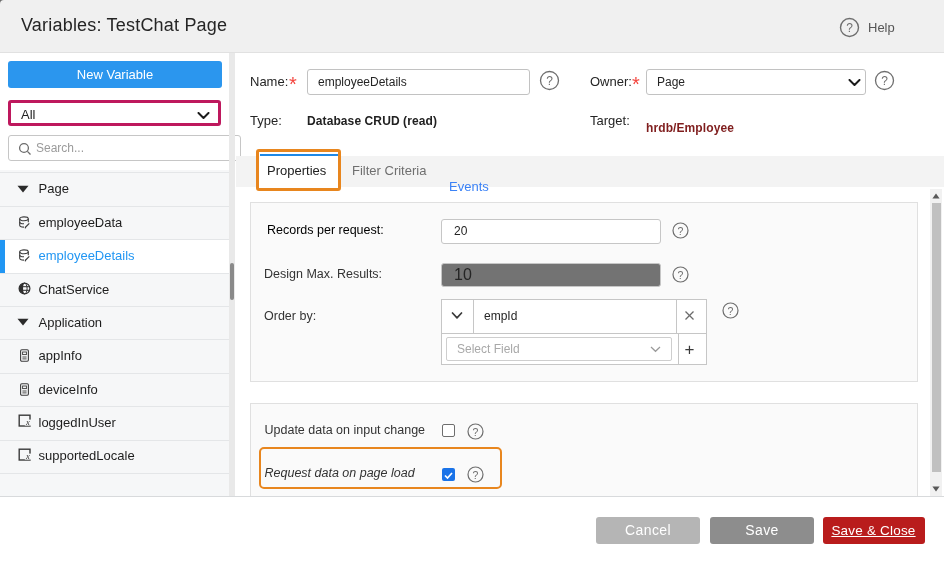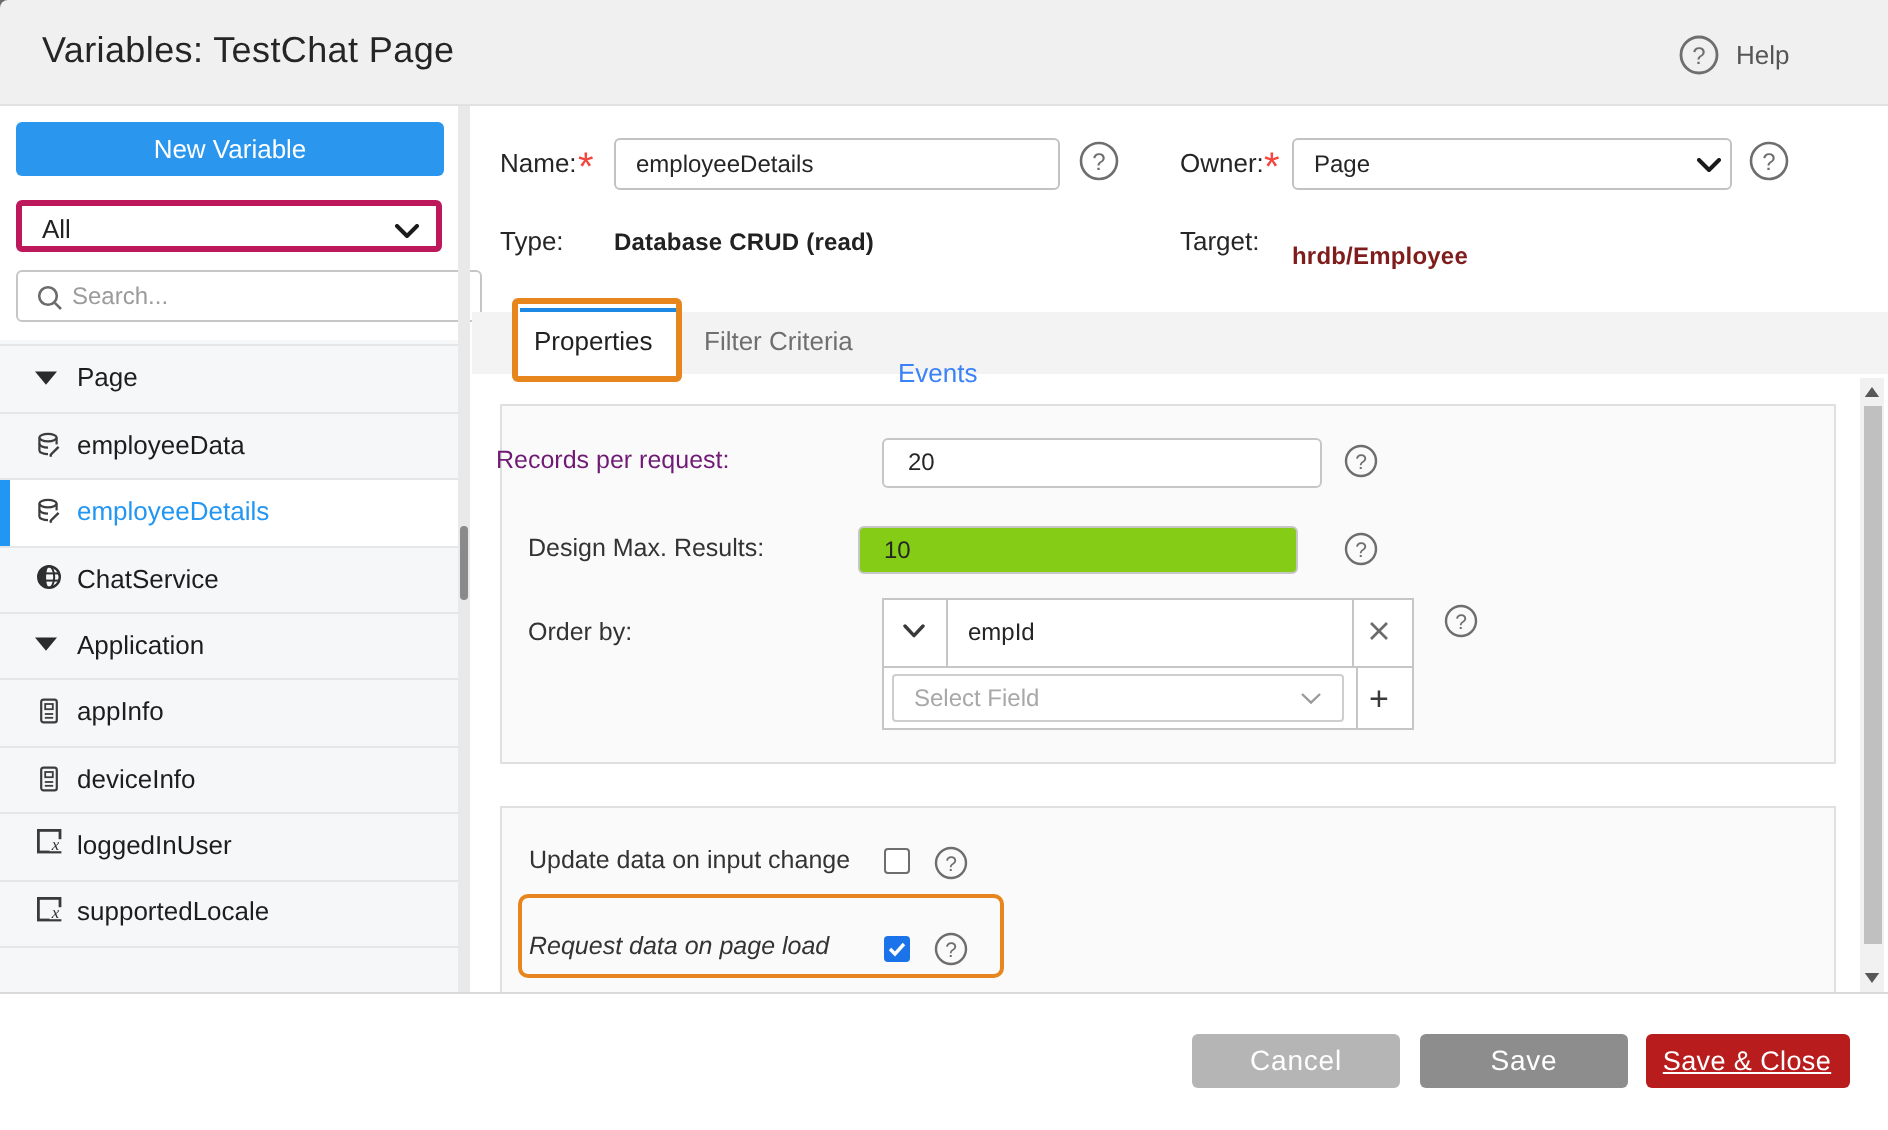--- a/index.html
+++ b/index.html
@@ -151,29 +151,29 @@
 <div class="abs" style="left:236px;top:156px;width:708px;height:31px;background:#f3f3f3;"></div>
 <div class="abs" style="left:259px;top:156px;width:79px;height:31px;background:#fff;"></div>
 <div class="abs" style="left:259.5px;top:154px;width:78px;height:2.3px;background:#1e88e5;"></div>
 <div class="abs" style="left:267px;top:163px;font-size:13px;color:#212121;">Properties</div>
 <div class="abs" style="left:352px;top:163px;font-size:13px;color:#6f6f6f;">Filter Criteria</div>
 <div class="abs" style="left:449px;top:163px;font-size:13px;color:#3b82f6;margin-top:16px;">Events</div>
 
 <div class="abs" style="left:256px;top:148.5px;width:85px;height:42px;border:3.5px solid #e8861e;border-radius:3px;"></div>
 
 <div class="abs" style="left:249.5px;top:202px;width:668px;height:179.5px;background:#fafafa;border:1px solid #e0e0e0;"></div>
-<div class="abs" style="left:248px;top:223px;font-size:12.5px;color:#701a75;">Records per request:</div>
+<div class="abs" style="left:267px;top:223px;font-size:12.5px;color:#000000;">Records per request:</div>
 <div class="abs" style="left:441px;top:219px;width:220px;height:24.5px;background:#fff;border:1px solid #c6c6c6;border-radius:3px;font-size:12px;color:#252525;line-height:22.5px;padding-left:12px;">20</div>
 <svg class="abs" style="left:672px;top:222px;" width="17" height="17" viewBox="0 0 17 17">
   <circle cx="8.5" cy="8.5" r="7.5" fill="none" stroke="#6e6e6e" stroke-width="1.2"></circle>
   <text x="8.5" y="12.5" text-anchor="middle" font-size="10.5" fill="#6e6e6e" font-family="Liberation Sans">?</text>
 </svg>
 
 <div class="abs" style="left:264px;top:266.5px;font-size:12.5px;color:#333;">Design Max. Results:</div>
-<div class="abs" style="left:429px;top:262.5px;width:220px;height:24.5px;background:#84cc16;border:1px solid #c6c6c6;border-radius:3px;font-size:12px;color:#252525;line-height:22.5px;padding-left:12px;">10</div>
+<div class="abs" style="left:441px;top:262.5px;width:220px;height:24.5px;background:#737373;border:1px solid #c6c6c6;border-radius:3px;font-size:16px;color:#252525;line-height:22.5px;padding-left:12px;">10</div>
 <svg class="abs" style="left:672px;top:266px;" width="17" height="17" viewBox="0 0 17 17">
   <circle cx="8.5" cy="8.5" r="7.5" fill="none" stroke="#6e6e6e" stroke-width="1.2"></circle>
   <text x="8.5" y="12.5" text-anchor="middle" font-size="10.5" fill="#6e6e6e" font-family="Liberation Sans">?</text>
 </svg>
 
 <div class="abs" style="left:264px;top:308.5px;font-size:12.5px;color:#333;">Order by:</div>
 
 <div class="abs" style="left:441px;top:298.5px;width:265.5px;height:66px;background:#fff;border:1px solid #c6c6c6;"></div>
 <div class="abs" style="left:441px;top:332.5px;width:265.5px;height:1px;background:#c6c6c6;"></div>
 <div class="abs" style="left:473px;top:298.5px;width:1px;height:34px;background:#c6c6c6;"></div>

